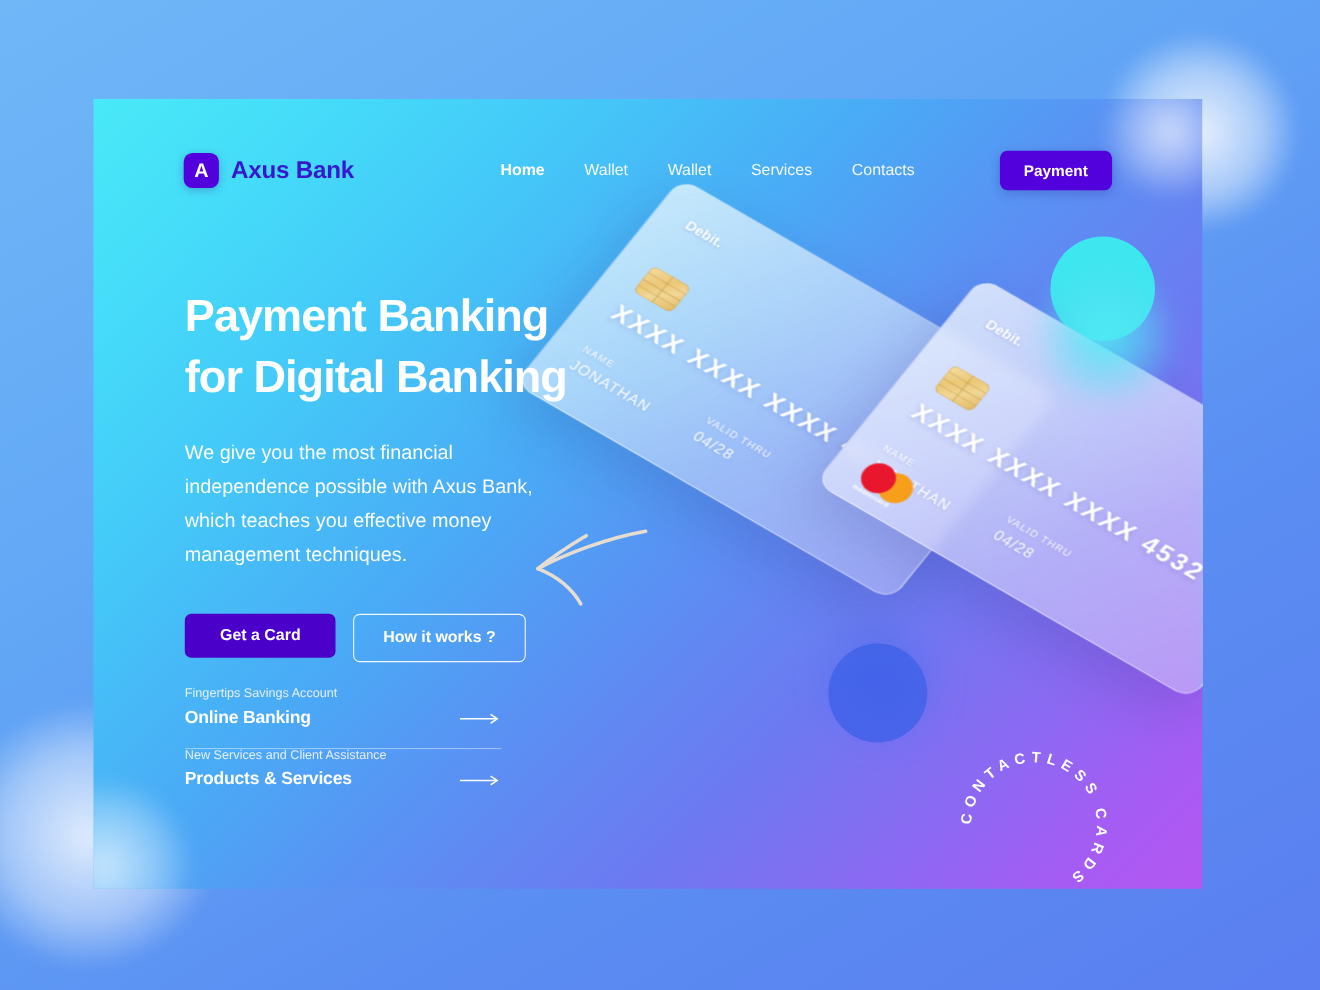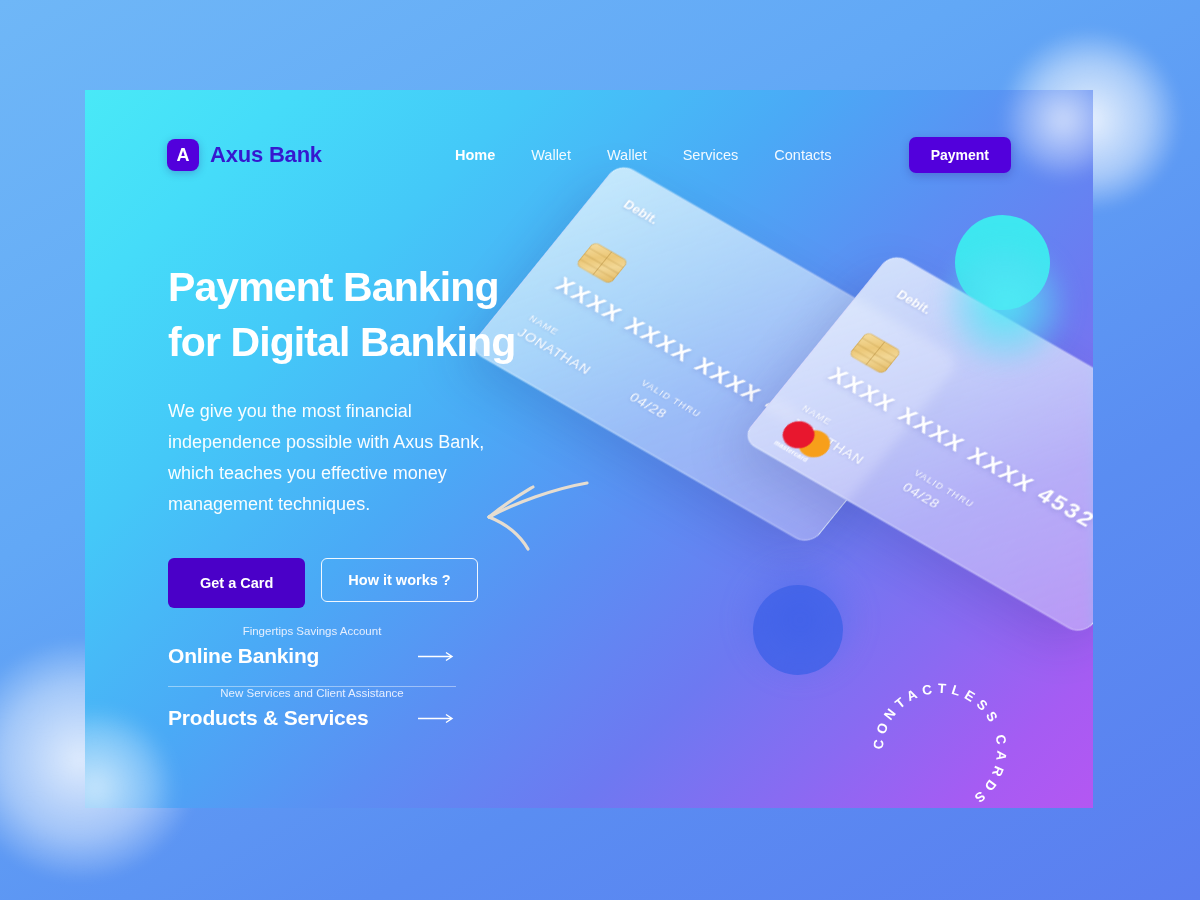--- a/index.html
+++ b/index.html
@@ -99,39 +99,39 @@
   .hero h1 {
     color:#fff; font-size:41px; line-height:1.33; font-weight:bold; letter-spacing:-.9px;
   }
   .hero p {
     margin-top:27px; color:#ffffff; font-size:18px; line-height:1.72; opacity:.97;
     max-width:330px;
   }
   .cta-row { margin-top:38px; display:flex; gap:16px; }
   .btn-primary {
     background:#4a00c8; color:#fff; border:none; border-radius:6px;
-    height:50px; padding:0 32px; font-size:14.5px; font-weight:bold; cursor:pointer;
+    height:40px; padding:0 32px; font-size:14.5px; font-weight:bold; cursor:pointer;
     font-family:"Liberation Sans", sans-serif;
   }
   .btn-ghost {
     background:transparent; color:#fff; border:1.3px solid rgba(255,255,255,.92);
     border-radius:6px; height:44px; padding:0 26px;
     font-size:14.5px; font-weight:bold; cursor:pointer;
     font-family:"Liberation Sans", sans-serif;
   }
 
   
   .links { position:absolute; left:83px; top:535px; width:288px; }
-  .link-block { padding-bottom:18px;text-align:center; }
+  .link-block { padding-bottom:18px; }
   .link-kicker { color:#eef3ff; font-size:11.5px; opacity:.95; }
   .link-row {
     margin-top:7px; display:flex; align-items:center; justify-content:space-between;
     cursor:pointer;
   }
-  .link-title { color:#fff; font-size:21px; font-weight:bold; letter-spacing:-.2px; }
+  .link-title { color:#fff; font-size:16px; font-weight:bold; letter-spacing:-.2px; }
   .arrow-long { width:38px; height:11px; flex:0 0 auto; }
   .divider { height:1px; background:rgba(255,255,255,.42); }
 
   
   .curve-arrow { position:absolute; left:390px; top:385px; width:120px; height:80px; }
 
   
   .cards-stage { position:absolute; left:0; top:0; width:1008px; height:718px; }
 
   .card {

